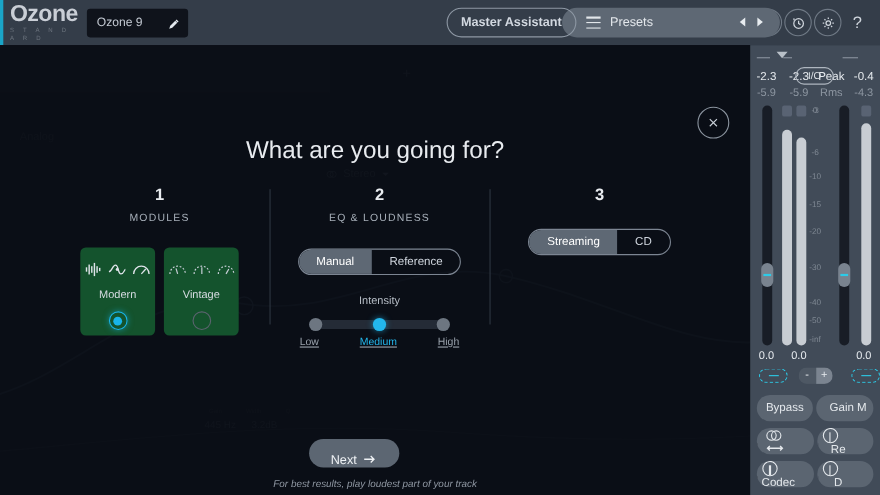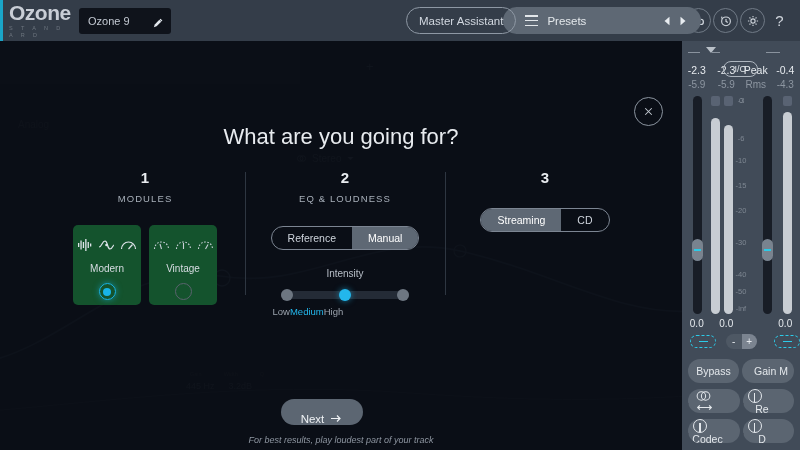--- a/index.html
+++ b/index.html
@@ -38,21 +38,21 @@
     padding: 0 8px 0 9px;
   }
   .preset-name-text { font-size: 11px; color: #c3c9d2; }
   .pencil-icon { width: 11px; height: 11px; }
 
   .center-ctrl { position: absolute; left: 406px; top: 7px; display: flex; align-items: center; }
   .master-assistant {
     height: 27px; padding: 0 12px; border: 1px solid #8e98a4;
     border-radius: 14px; display: flex; align-items: center;
     font-size: 11.5px; color: #d2d8e0; background: transparent;
-    position: relative; z-index: 2;
+    position: relative; z-index: 2; font-weight: bold;
   }
   .presets-bar {
     height: 27px; width: 198px; margin-left: -13px;
     background: #5e6874; border-radius: 14px;
     display: flex; align-items: center; padding: 0 10px 0 22px;
     position: relative; z-index: 1;
   }
   .list-icon { width: 13px; height: 11px; display: flex; flex-direction: column; justify-content: space-between; }
   .list-icon i { display: block; height: 1.5px; background: #e2e6ea; width: 100%; }
   .presets-label { font-size: 11.5px; color: #e4e8ec; margin-left: 9px; flex: 1; }
@@ -142,22 +142,22 @@
     background: #242b36; border-radius: 4px;
   }
   .knob {
     position: absolute; top: -2px; width: 12px; height: 12px; border-radius: 50%;
     background: #6d7681;
   }
   .knob.k-low { left: 0; }
   .knob.k-high { right: 0; }
   .knob.k-mid { left: 58px; background: #23b7ec; box-shadow: 0 0 6px rgba(35,183,236,.6); }
   .slider-labels {
-    width: 145px; margin: 7px auto 0; display: flex; justify-content: flex-start;
-    font-size: 9.5px; color: #9aa2ac;
+    width: 145px; margin: 7px auto 0; display: flex; justify-content: space-between;
+    font-size: 9.5px; color: #9aa2ac; text-decoration: underline;
   }
   .slider-labels .mid { color: #23b7ec; }
 
   
   .next-btn {
     position: absolute; left: 281px; top: 358px; width: 82px; height: 26px;
     background: #5c6672; border-radius: 13px;
     display: flex; align-items: flex-end; justify-content: center; gap: 7px;
     font-size: 11.5px; color: #eef1f4;
   }
@@ -405,22 +405,22 @@
           </div>
 
         </div>
       </div>
 
       <div class="step">
         <div class="step-num">2</div>
         <div class="step-label">EQ &amp; LOUDNESS</div>
 
         <div class="seg">
+          <div class="seg-opt active">Manual</div>
           <div class="seg-opt">Reference</div>
-          <div class="seg-opt active">Manual</div>
         </div>
 
         <div class="intensity-wrap">
           <div class="intensity-title">Intensity</div>
           <div class="slider">
             <div class="knob k-low"></div>
             <div class="knob k-mid"></div>
             <div class="knob k-high"></div>
           </div>
           <div class="slider-labels">

